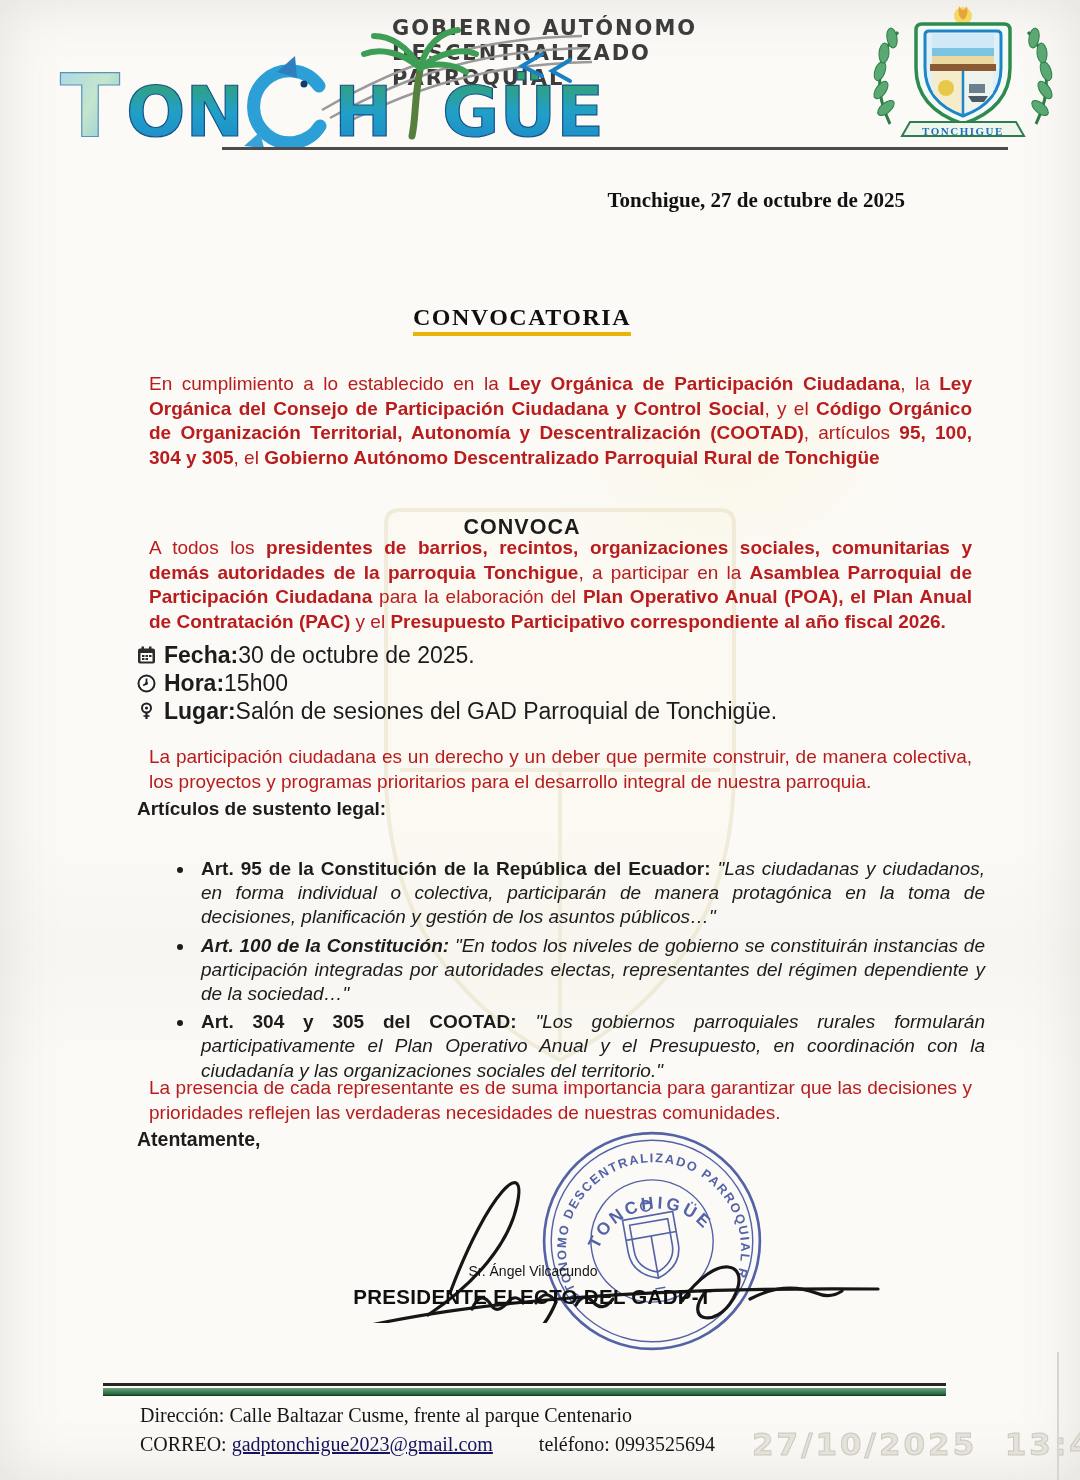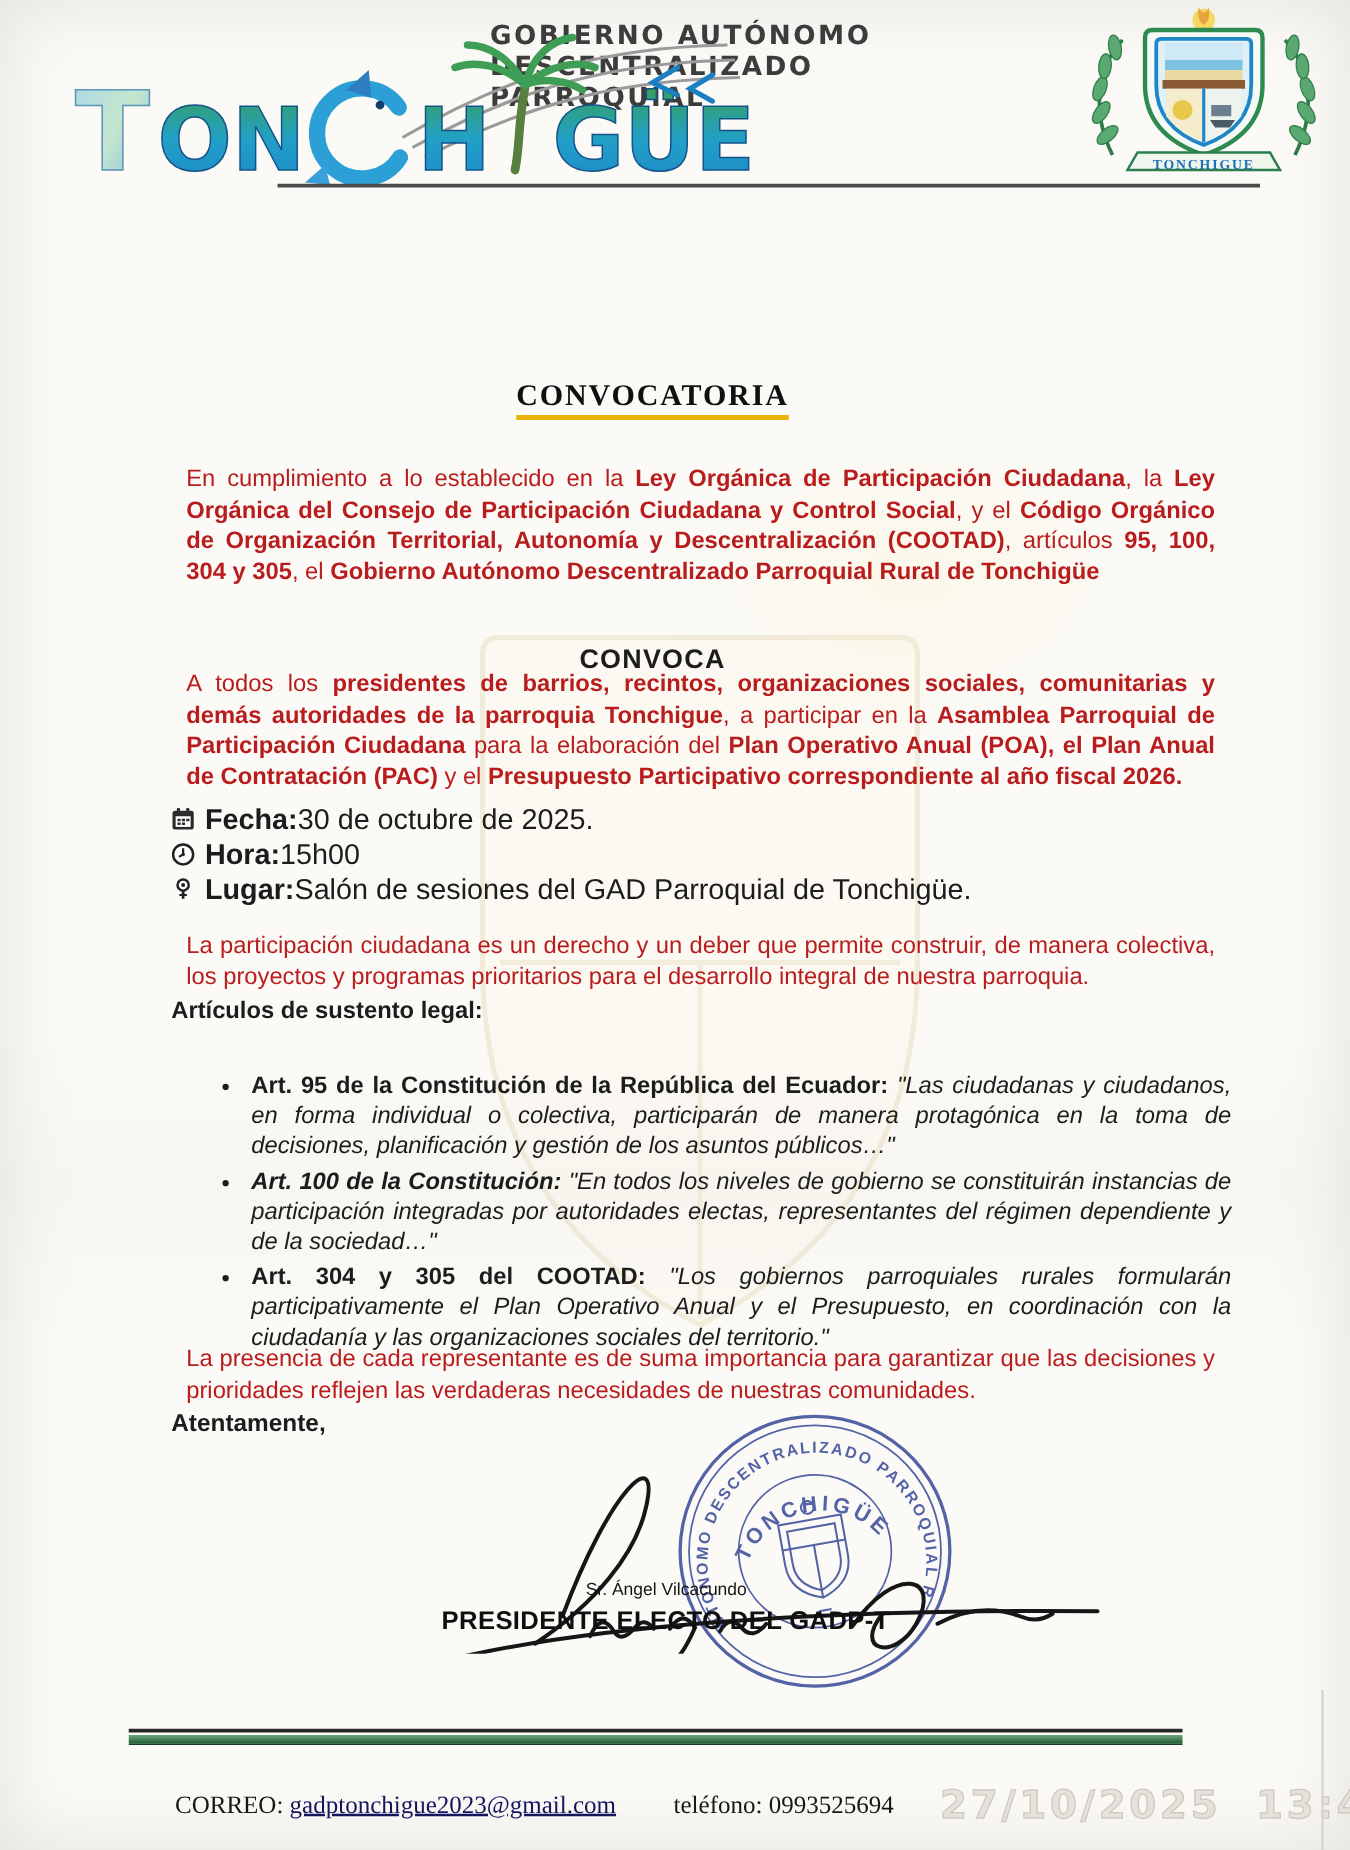--- a/index.html
+++ b/index.html
@@ -147,20 +147,21 @@
     <path d="M 77,67 h 29 v 42 q -16,-4 -29,-20 z" fill="#f4ecca"></path>
     <circle cx="90" cy="84" r="8" fill="#e8c84a"></circle>
     <path d="M 108,67 h 29 v 22 q -13,16 -29,20 z" fill="#eef3ee"></path>
     <rect x="113" y="80" width="16" height="9" fill="#6b7f8e"></rect>
     <path d="M 112,92 h 20 l -4,6 h -12 z" fill="#4a5a66"></path>
     <line x1="107" y1="67" x2="107" y2="110" stroke="#1d86c8" stroke-width="2.5"></line>
     <path d="M 54,118 h 106 l 8,14 H 46 z" fill="#eef6ee" stroke="#2e7d4f" stroke-width="2"></path>
     <text x="107" y="131" text-anchor="middle" font-family="'Liberation Serif',serif" font-size="11" font-weight="bold" fill="#1d6fb8" letter-spacing="1.5">TONCHIGUE</text>
   </svg>
 
+  <div class="abs date-line serif">Tonchigue, 27 de octubre de 2025</div>
 
   <div class="abs title-wrap">
     <span class="doc-title serif">CONVOCATORIA</span>
   </div>
 
   <p class="abs body-text" style="top:353px;"><span>En cumplimiento a lo establecido en la </span><span style="font-weight: bold;">Ley Orgánica de Participación Ciudadana</span><span>, la </span><span style="font-weight: bold;">Ley Orgánica del Consejo de Participación Ciudadana y Control Social</span><span>, y el </span><span style="font-weight: bold;">Código Orgánico de Organización Territorial, Autonomía y Descentralización (COOTAD)</span><span>, artículos </span><span style="font-weight: bold;">95, 100, 304 y 305</span><span>, el </span><span style="font-weight: bold;">Gobierno Autónomo Descentralizado Parroquial Rural de Tonchigüe</span></p>
 
   <div class="abs convoca">CONVOCA</div>
 
   <p class="abs body-text" style="top:517px;"><span>A todos los </span><span style="font-weight: bold;">presidentes de barrios, recintos, organizaciones sociales, comunitarias y demás autoridades de la parroquia Tonchigue</span><span>, a participar en la </span><span style="font-weight: bold;">Asamblea Parroquial de Participación Ciudadana</span><span> para la elaboración del </span><span style="font-weight: bold;">Plan Operativo Anual (POA), el Plan Anual de Contratación (PAC)</span><span> y el </span><span style="font-weight: bold;">Presupuesto Participativo correspondiente al año fiscal 2026.</span></p>
@@ -257,20 +258,21 @@
 
   <div class="abs sig-name">Sr. Ángel Vilcacundo</div>
   <div class="abs sig-title">PRESIDENTE ELECTO DEL GADP-T</div>
 
   <div class="abs footer-bar">
     <div class="fb-dark"></div>
       <div class="fb-gap"></div>
       <div class="fb-green"></div>
   </div>
 
+  <div class="abs footer-address serif">Dirección: Calle Baltazar Cusme, frente al parque Centenario</div>
 
   <div class="abs footer-contact serif">
     <span>CORREO: </span><a href="#">gadptonchigue2023@gmail.com</a><span class="footer-phone">teléfono: 0993525694</span>
   </div>
 
   <div class="abs scan-stamp">27/10/2025  13:42</div>
   <div class="abs scan-line"></div>
 
 </div>
 

